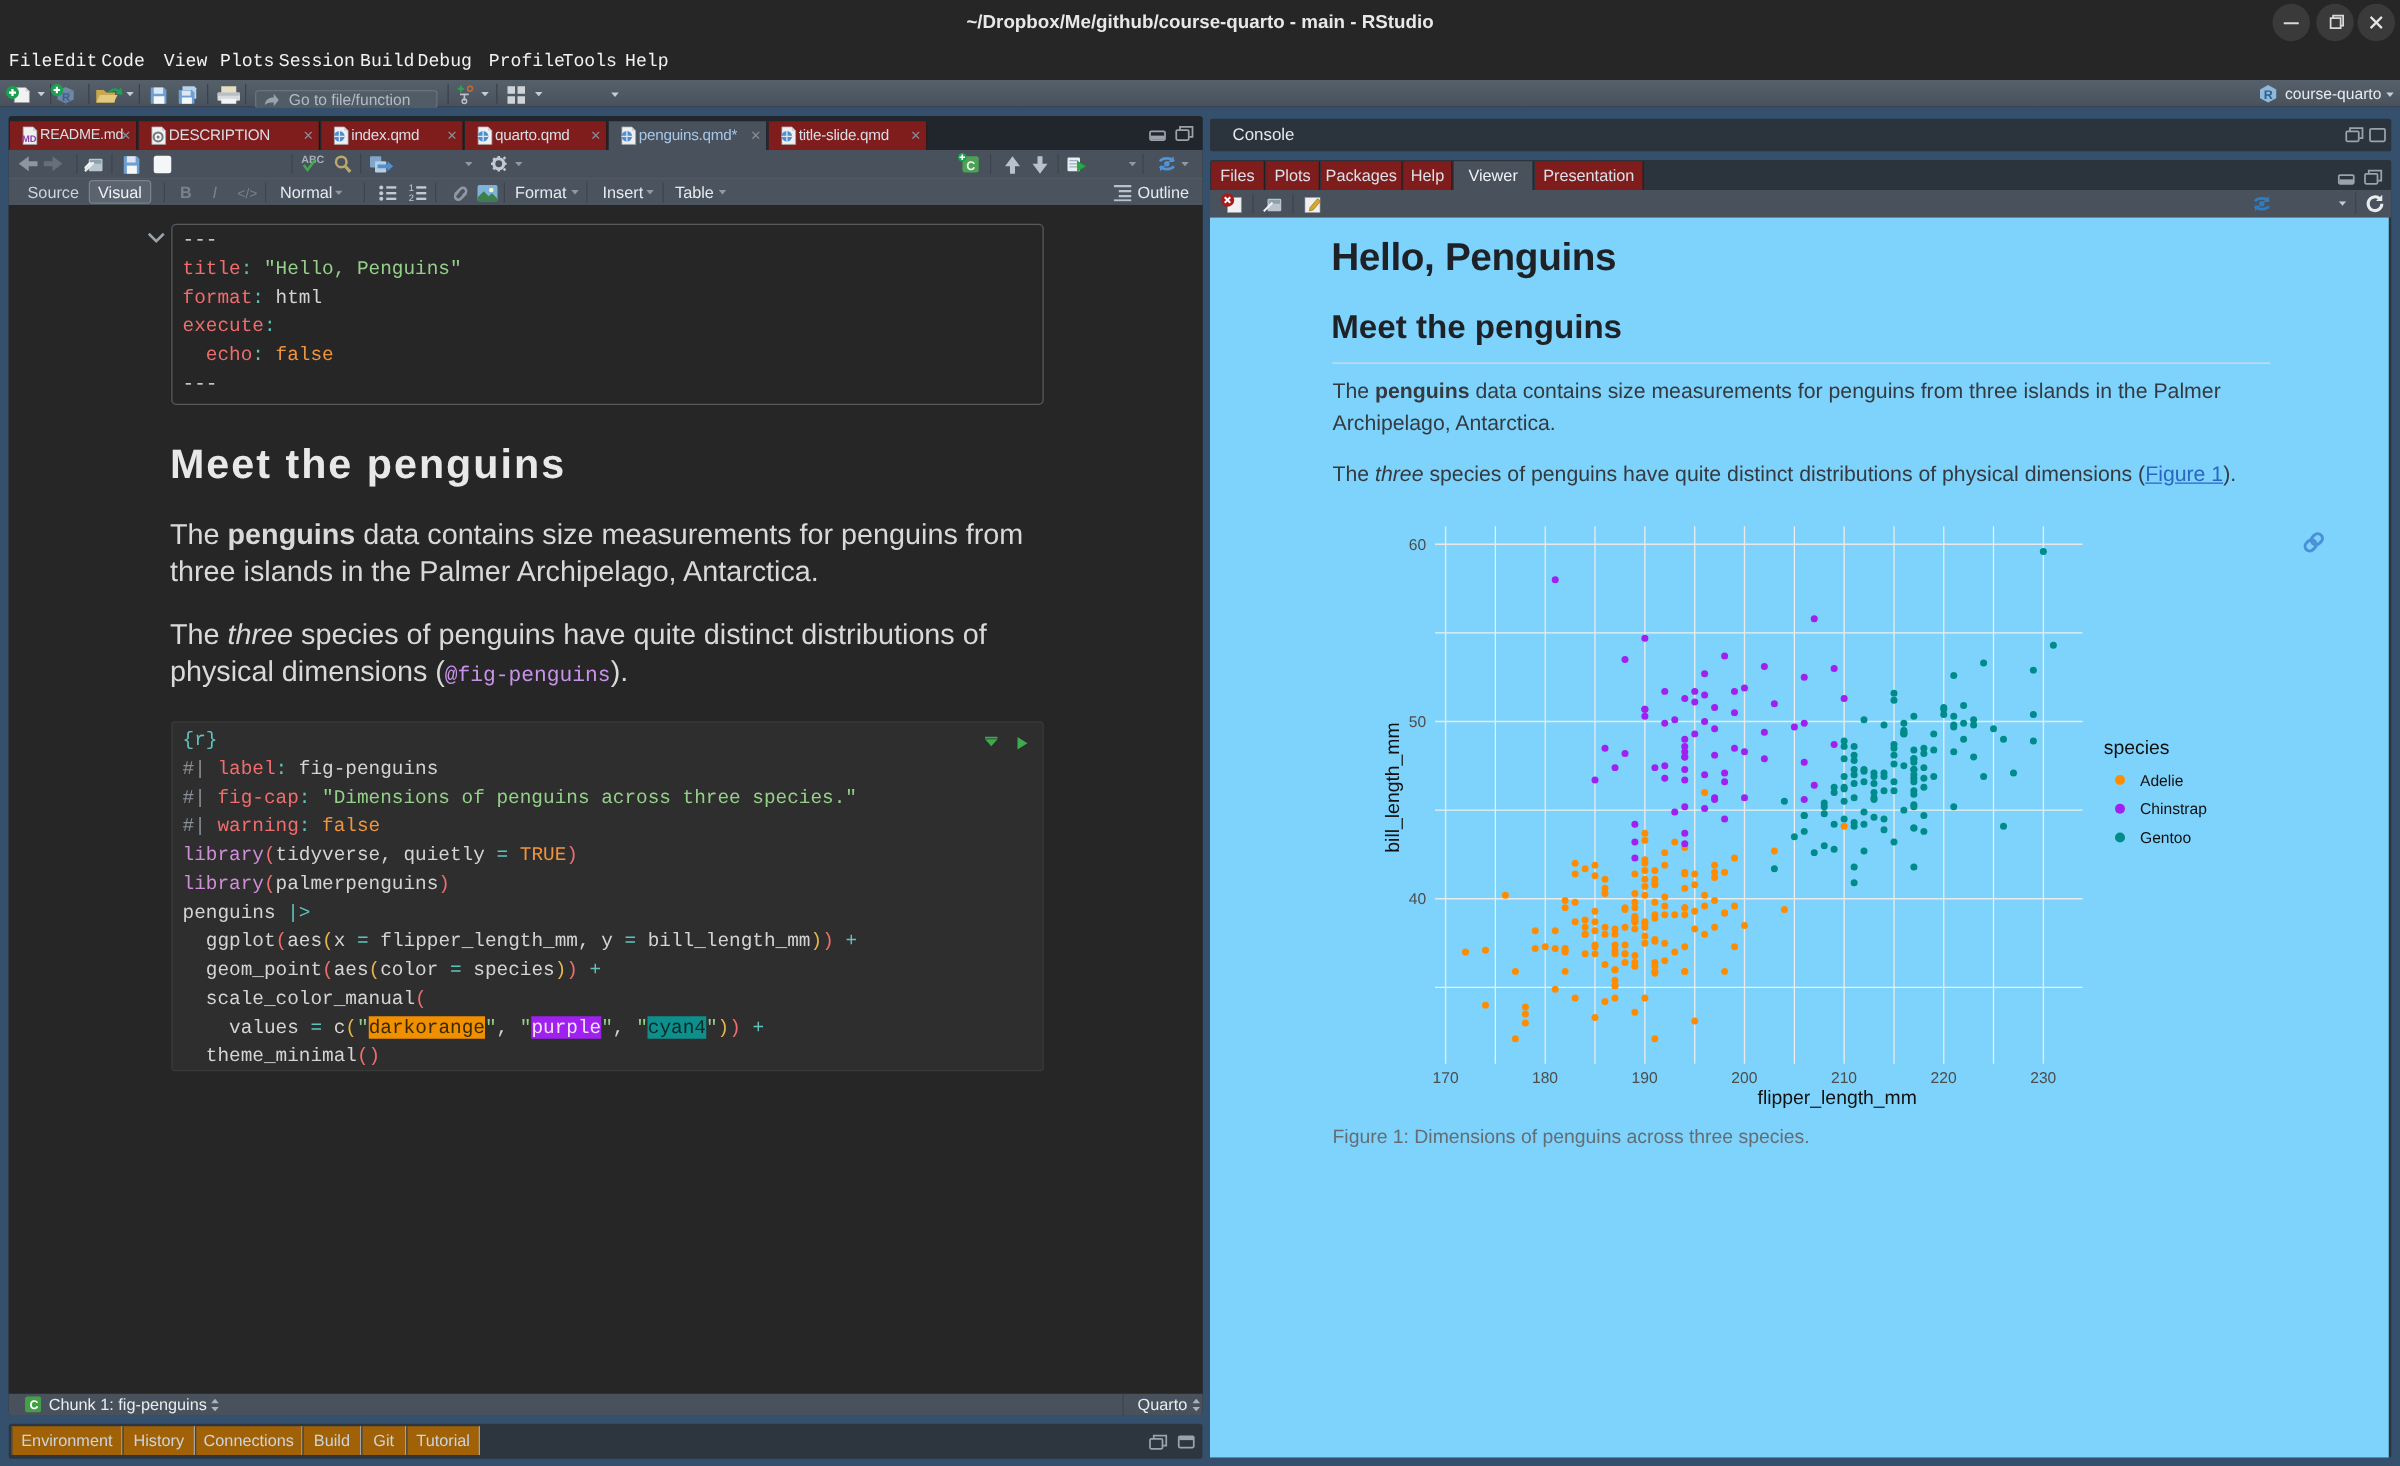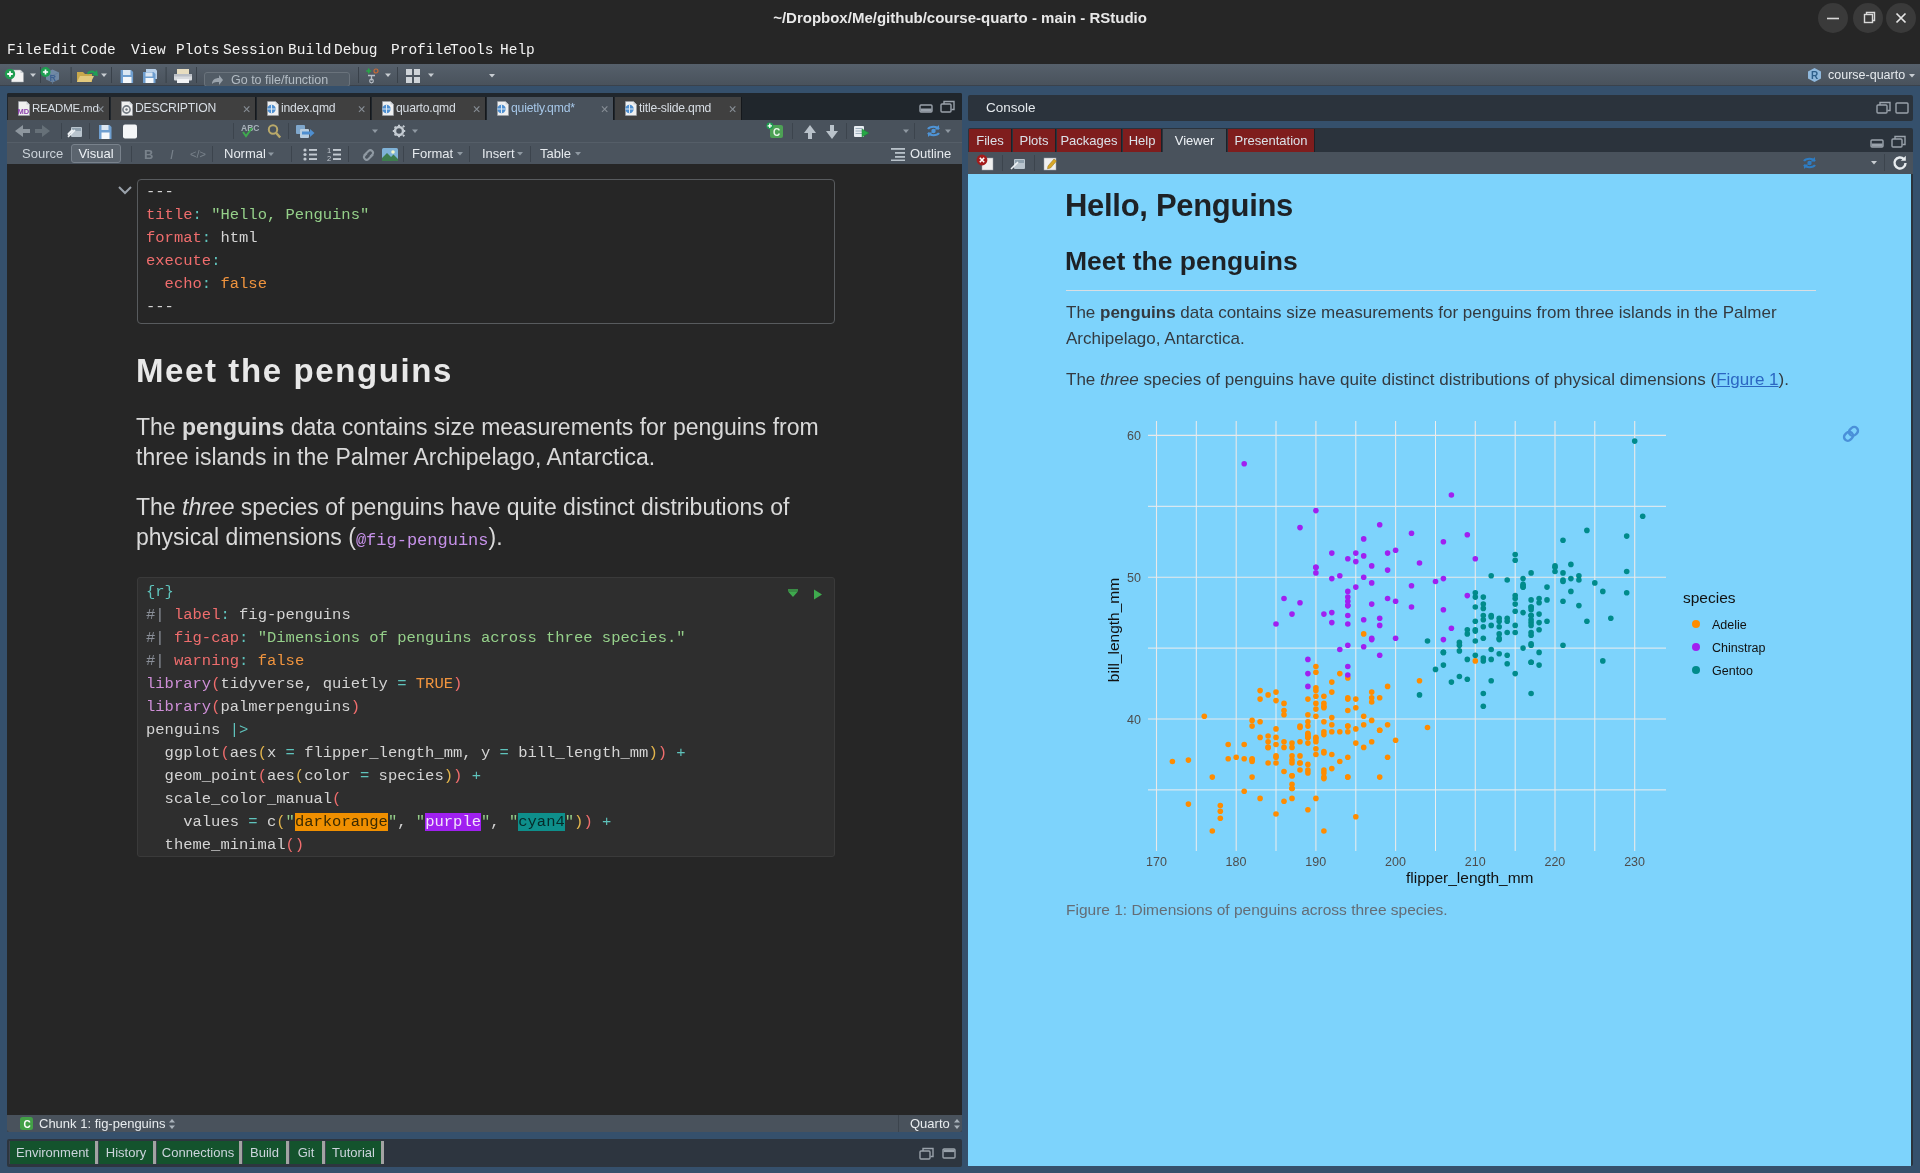--- a/index.html
+++ b/index.html
@@ -10,21 +10,21 @@
   #titlebar { position:absolute; left:0; top:0; width:1920px; height:36px; background:#262626;padding-left:31px; }
   #titlebar .title { position:absolute; left:0; right:0; top:0; height:36px; line-height:36px; text-align:center; color:#e8e8e8; font-size:15px; font-weight:bold; }
   .winbtn { position:absolute; top:3px; width:30px; height:30px; border-radius:50%; background:#3a3a3a; color:#d9d9d9; }
   #menubar { position:absolute; left:0; top:36px; width:1920px; height:28px; background:#262626;font-family:Liberation Mono, monospace; }
   #menubar span { position:absolute; top:0; height:28px; line-height:28px; color:#f2f2f2; font-size:14.5px; }
   #toolbar { position:absolute; left:0; top:64px; width:1920px; height:22px; background:linear-gradient(#56606b,#49525c); border-bottom:1px solid #3a424c; }
   
   #desk { position:absolute; left:0; top:86px; width:1920px; height:1087px; background:#35506c; }
   #leftpane  { position:absolute; left:7px; top:7px; width:955px; height:1039px; background:#262626; border-radius:2px; }
   #tabstrip { position:absolute; left:0; top:0; width:955px; height:27px; background:#20262c; border-radius:2px 2px 0 0; }
-  .etab { position:absolute; top:4px; height:23px; background:#404040; border-right:1px solid #15181c; color:#d8dee5; font-size:12.2px; line-height:23px; }
+  .etab { position:absolute; top:4px; height:23px; background:#7f1d1d; border-right:1px solid #15181c; color:#d8dee5; font-size:12.2px; line-height:23px; }
   .etab .lbl { position:absolute; left:24px; top:0; white-space:nowrap; letter-spacing:-0.2px; }
   .etab .x { position:absolute; right:4px; top:1px; color:#878e96; font-size:10.5px; }
   .etab.active { background:#49525c; color:#a6c7e8; height:24px; }
   #etb2 { position:absolute; left:0; top:27px; width:955px; height:22px; background:#49525c; }
   #etb3 { position:absolute; left:0; top:49px; width:955px; height:22px; background:#4b545e; border-top:1px solid #555e68; }
   .ttxt { color:#e6eaee; font-size:15px;margin-top:20px; }
   
   #editor { position:absolute; left:0; top:71px; width:955px; height:951px; background:#262626; overflow:hidden; }
   .mono { font-family:"Liberation Mono", monospace; font-size:15.5px; line-height:23px; white-space:pre; }
   #yamlbox { position:absolute; left:130px; top:15px; width:698px; height:145px; border:1px solid #585b5e; border-radius:4px; }
@@ -36,21 +36,21 @@
   #blpane { position:absolute; left:7px; top:1053px; width:955px; height:28px; background:#2d353f; border-radius:2px; }
   
   #consolepane { position:absolute; left:968px; top:9px; width:945px; height:26px; background:#2b333c; border-radius:2px; }
   
   #rightpane { position:absolute; left:968px; top:42px; width:945px; height:1038px; background:#2b333c; border-radius:2px; }
   #rtabs { position:absolute; left:0; top:0; width:945px; height:25px; }
   .rtab { position:absolute; top:1px; height:24px; background:#7f1d1d; border-right:1px solid #1c2127; color:#dbe1e8; font-size:13px; line-height:24px; text-align:center; }
   .rtab.active { background:#49525c; height:26px; color:#eef2f6; }
   #rtoolbar { position:absolute; left:0; top:24px; width:945px; height:22px; background:#49525c; }
   #viewer { position:absolute; left:0; top:46px; width:943px; height:992px; background:#7dd3fc; }
-  .bltab { position:absolute; top:2px; height:23px; line-height:23px; background:#14532d; border-right:3px solid #a3a3a3; border-left:1px solid #3d454f; color:#ccd4dc; font-size:13px; text-align:center; }
+  .bltab { position:absolute; top:2px; height:23px; line-height:23px; background:#a16207; border-right:1px solid #a3a3a3; border-left:1px solid #3d454f; color:#ccd4dc; font-size:13px; text-align:center; }
   
   .w { color:#d4d4d4; } .gry { color:#8a8f98; } .red { color:#ef6d6d; } .teal { color:#5fc3bc; }
   .grn { color:#95d08a; } .org { color:#f0943e; } .pur { color:#cf8fd8; } .yel { color:#e3b54c; }
   .hl-org { background:#f08f00; color:#3a2a00;text-align:center; } .hl-pur { background:#a020f0; color:#f2e2fa; } .hl-cyn { background:#0e8f8b; color:#062a29; }
   .vtext { color:#343a40; font-size:17px; line-height:26px; }
   .flink { color:#2b66c2; text-decoration:underline; }
 </style>
 </head>
 <body>
 <div id="titlebar">
@@ -195,21 +195,21 @@
         <span class="lbl">quarto.qmd</span>
           <span class="x">✕</span>
       </div>
       <div class="etab active" style="left:480px;width:127px;">
         <svg class="abs" style="left:7px;top:3px;" width="17" height="17">
             <path d="M3.5 1.5h8l3 3v11h-11z" fill="#f0f0f0" stroke="#9aa0a6" stroke-width="0.6"></path>
             <path d="M11.5 1.5l3 3h-3z" fill="#c9ced3"></path>
             <circle cx="7.5" cy="9" r="4.2" fill="#4e8fd0"></circle>
             <path d="M3.3 9h8.4M7.5 4.8v8.4" stroke="#dce9f5" stroke-width="1"></path>
           </svg>
-        <span class="lbl">quietly.qmd*</span>
+        <span class="lbl">penguins.qmd*</span>
           <span class="x">✕</span>
       </div>
       <div class="etab" style="left:608px;width:127px;">
         <svg class="abs" style="left:7px;top:3px;" width="17" height="17">
             <path d="M3.5 1.5h8l3 3v11h-11z" fill="#f0f0f0" stroke="#9aa0a6" stroke-width="0.6"></path>
             <path d="M11.5 1.5l3 3h-3z" fill="#c9ced3"></path>
             <circle cx="7.5" cy="9" r="4.2" fill="#4e8fd0"></circle>
             <path d="M3.3 9h8.4M7.5 4.8v8.4" stroke="#dce9f5" stroke-width="1"></path>
           </svg>
         <span class="lbl">title-slide.qmd</span>

